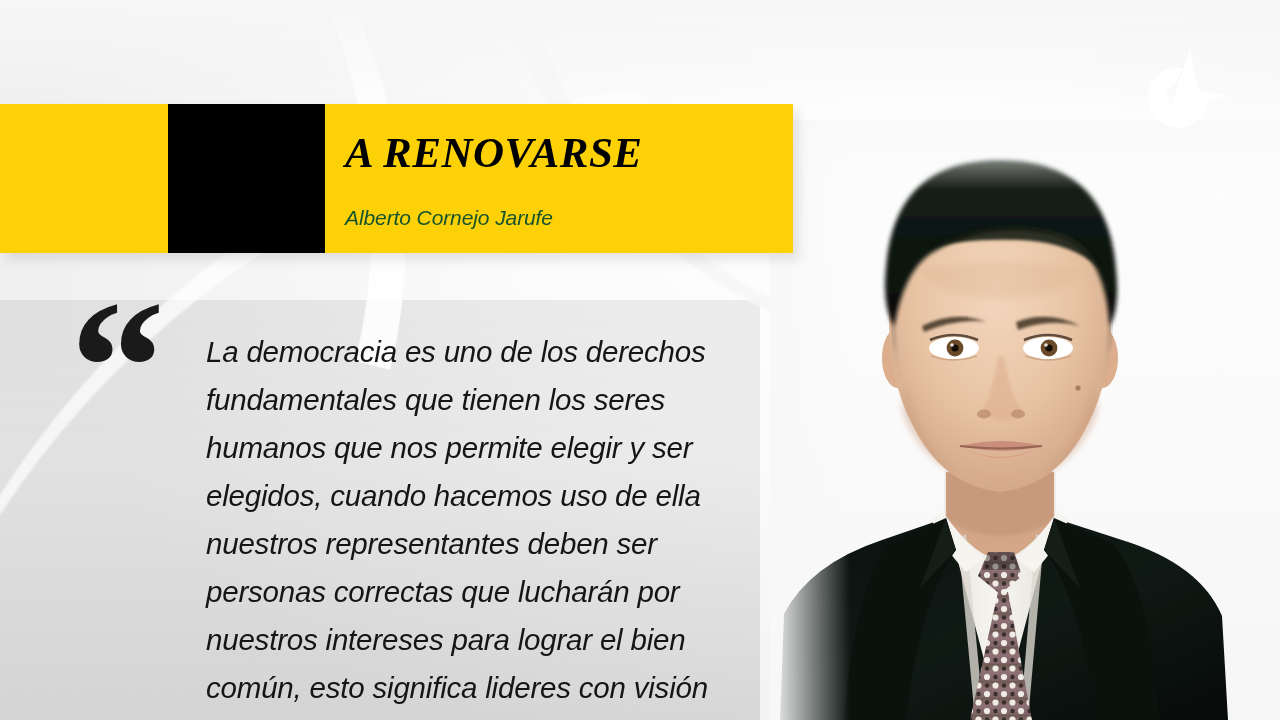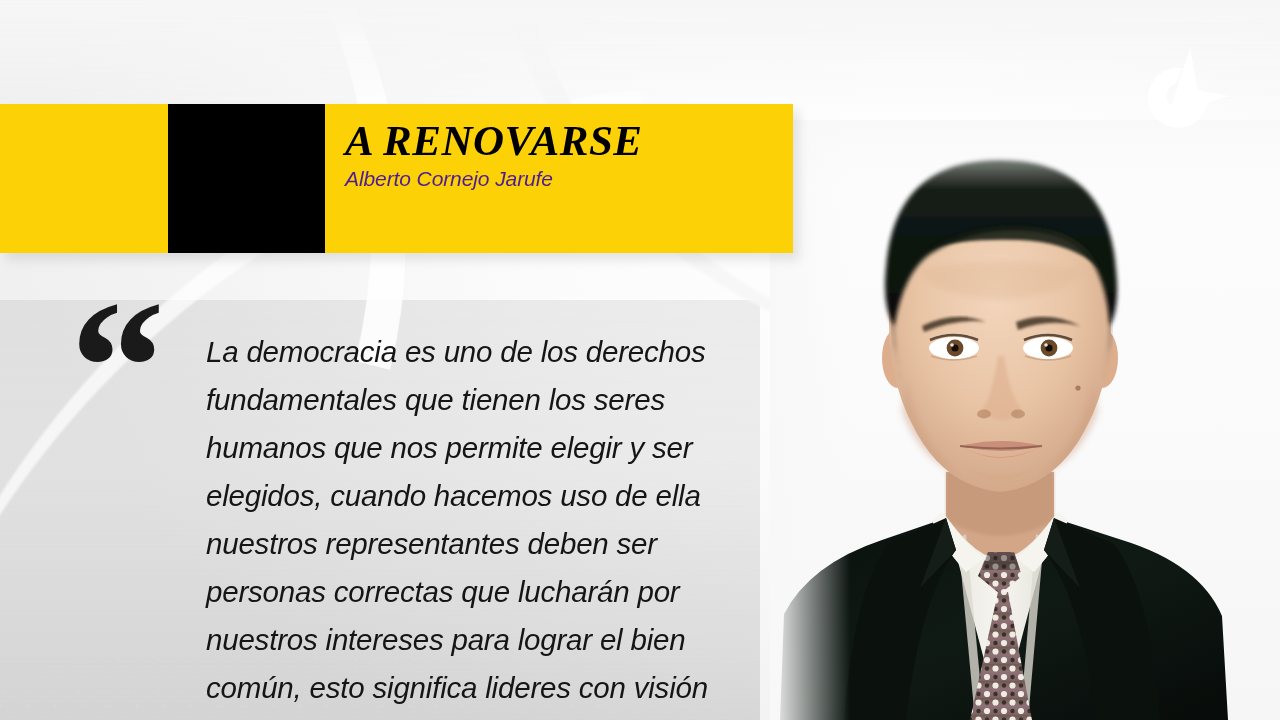--- a/index.html
+++ b/index.html
@@ -144,39 +144,40 @@
   }
   .banner-text {
     position: absolute;
     left: 345px;
     top: 0;
     width: 445px;
     height: 149px;
     display: flex;
     flex-direction: column;
     justify-content: flex-start;
-    padding-top: 12px;
+    padding-top: 24px;
     box-sizing: border-box;
   }
   .banner-title {
     font-family: "Liberation Serif", serif;
     font-weight: bold;
     font-style: italic;
     font-size: 43px;
     line-height: 49px;
     letter-spacing: 0.5px;
     color: #000000;
   }
   .banner-sub {
     font-family: "Liberation Sans", sans-serif;
     font-style: italic;
     font-size: 21px;
     line-height: 28px;
-    color: #4c1d95;
+    color: #14532d;
     letter-spacing: -0.1px;
+    margin-top: 27px;
   }
 
   
   .quote-mark {
     position: absolute;
     left: 70px;
     top: 272px;
     font-family: "Liberation Serif", serif;
     font-weight: bold;
     font-size: 190px;

